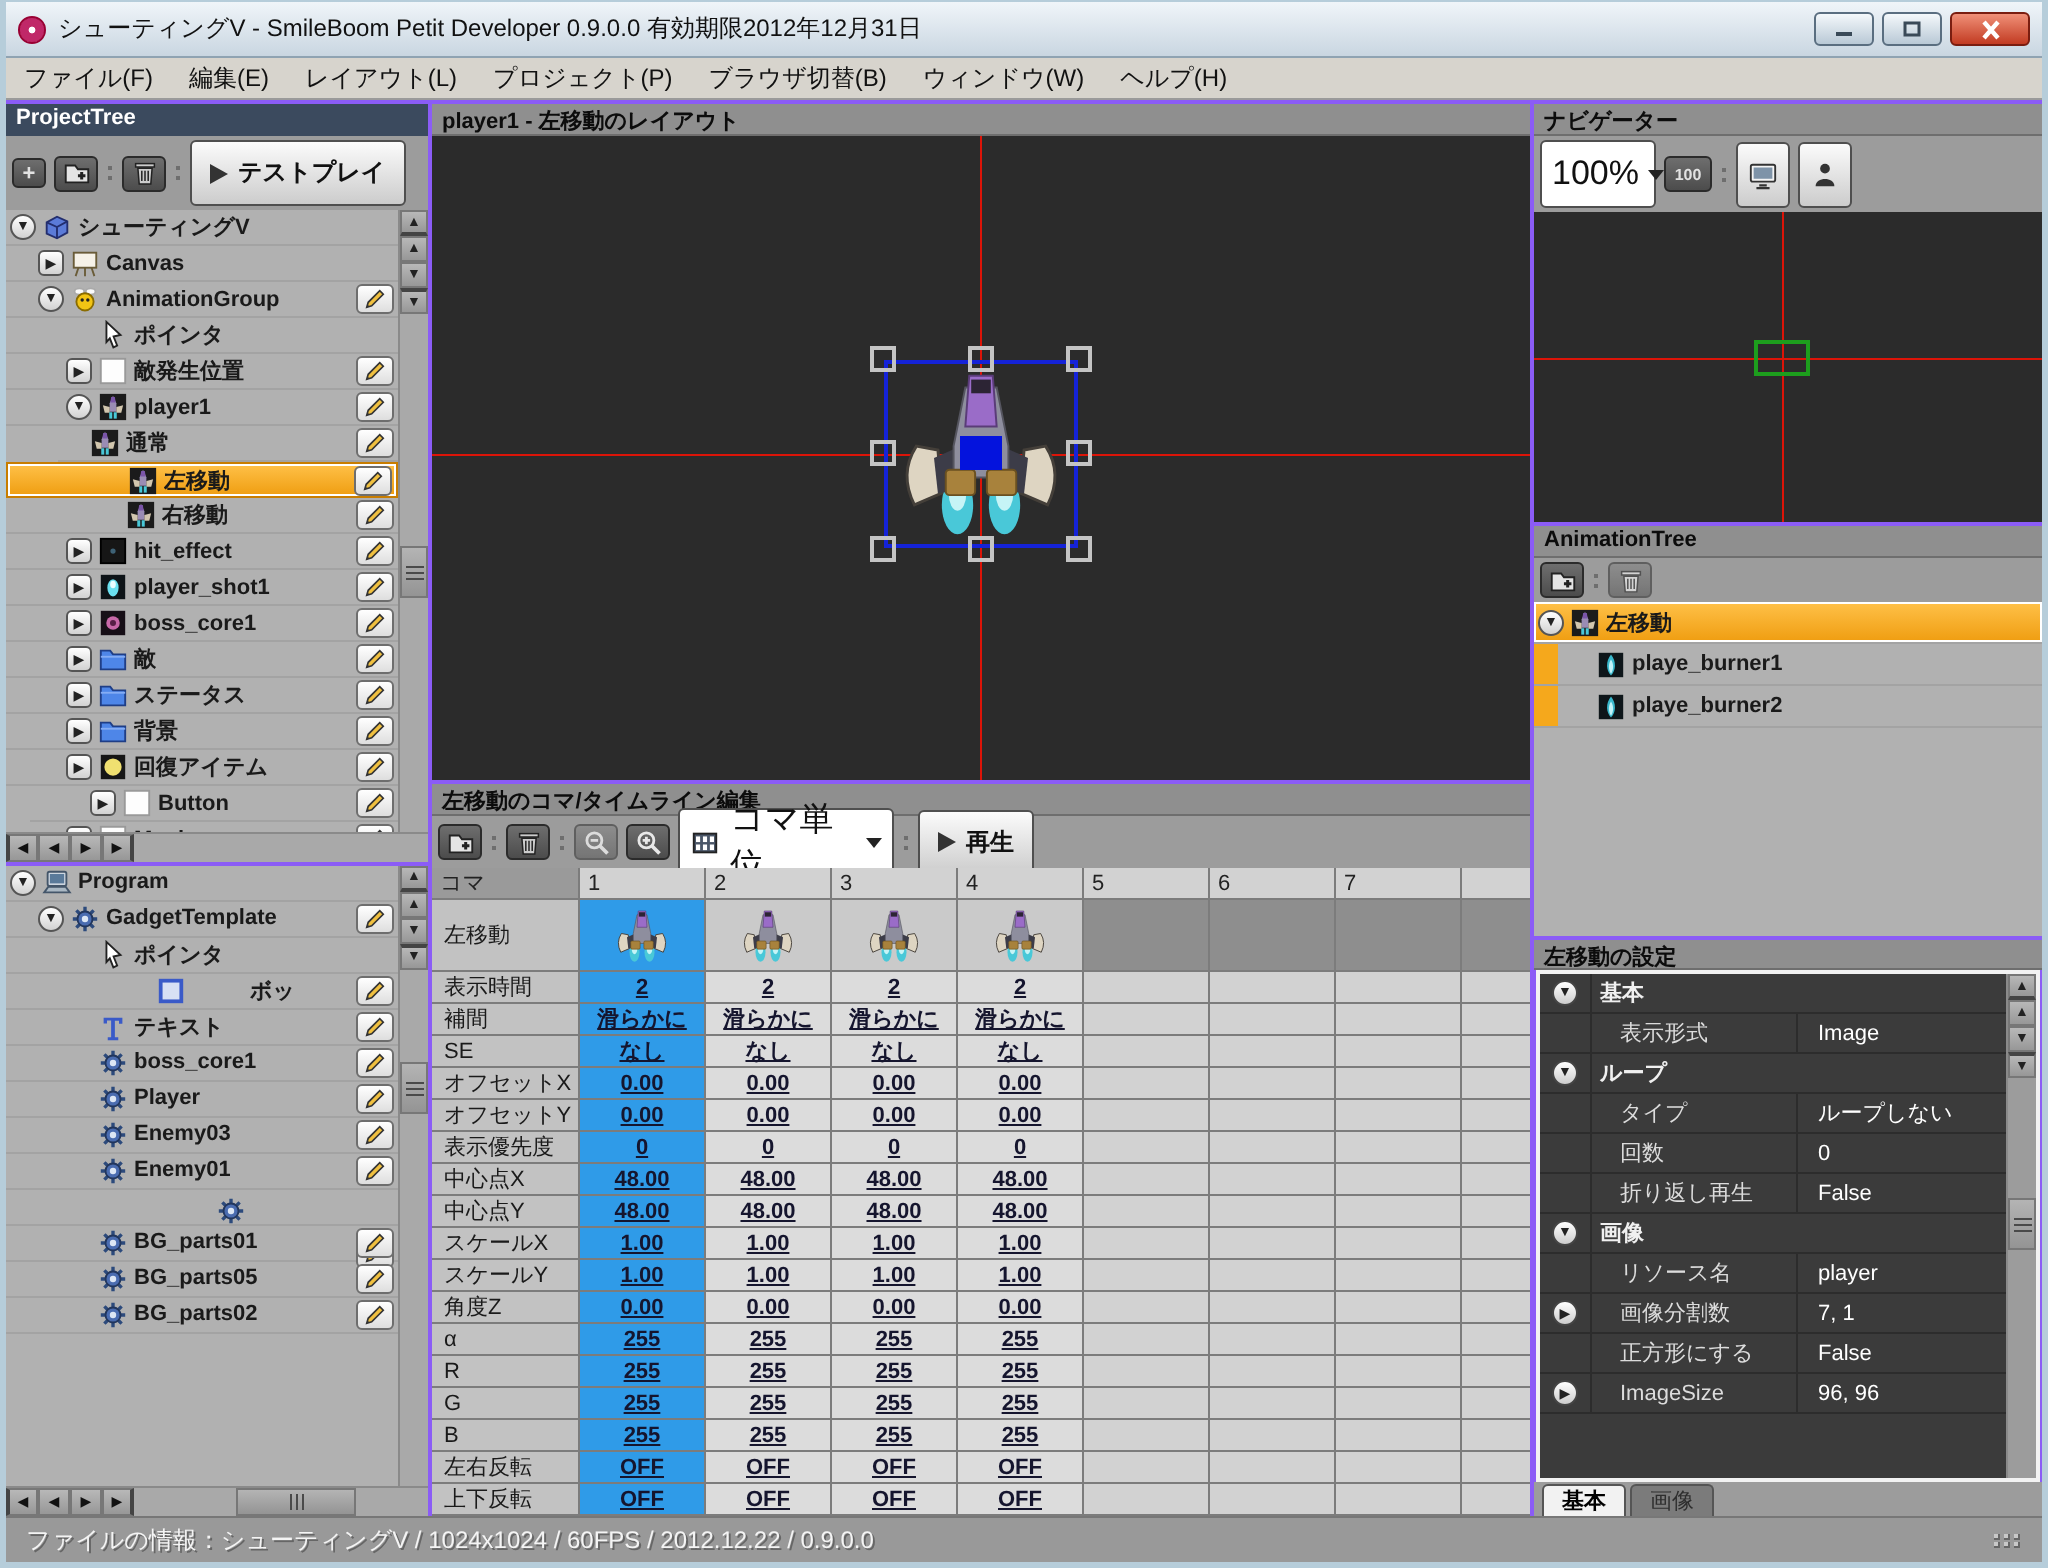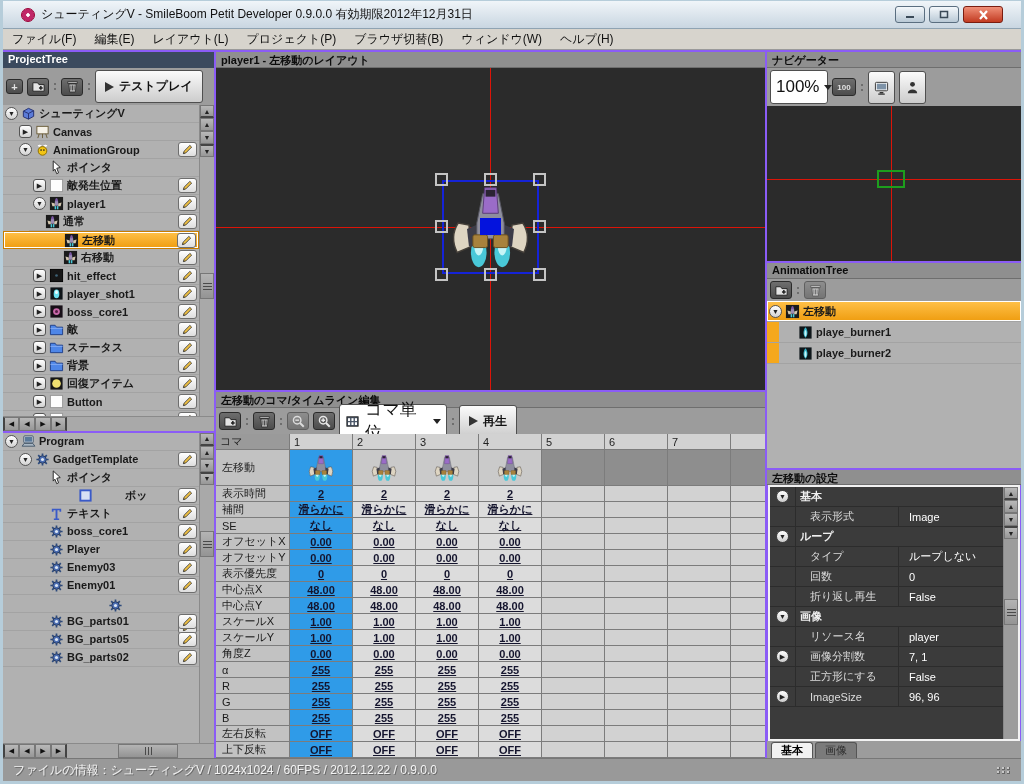--- a/index.html
+++ b/index.html
@@ -1,19 +1,19 @@
 <!DOCTYPE html>
 <html><head>
 <meta charset="utf-8">
 <style>
 *{box-sizing:border-box;margin:0;padding:0}
 html,body{width:1024px;height:784px;overflow:hidden;font-family:"Liberation Sans","DejaVu Sans",sans-serif}
 .window{position:absolute;inset:0;border:3px solid #b6cdda;border-top:1px solid #b6cdda;display:flex;flex-direction:column;background:#9c9c9c}
 
-.titlebar{height:28px;background:linear-gradient(#f0f5f9,#c9d6e1);display:flex;align-items:center;padding:0 18px;gap:6px;font-size:12px;color:#111;border-bottom:1px solid #8fa3b2}
+.titlebar{height:28px;background:linear-gradient(#f0f5f9,#c9d6e1);display:flex;align-items:center;padding:0 6px;gap:6px;font-size:12px;color:#111;border-bottom:1px solid #8fa3b2}
 .app-icon{width:14px;height:14px;border-radius:50%;background:radial-gradient(circle at 50% 50%,#fff 0 18%,#c02868 22% 70%,#f0e8ee 74%);border:1px solid #903;flex:0 0 auto}
 .win-btns{margin-left:auto;display:flex;gap:4px}
 .win-btn{width:30px;height:17px;border:1px solid #5a6e80;border-radius:3px;background:linear-gradient(#f4f8fb,#b9c9d6);display:flex;align-items:center;justify-content:center}
 .win-btn svg{display:block}
 .win-btn.close{width:40px;background:linear-gradient(#f09078,#c23b22);border-color:#7a1d10}
 
 .menubar{height:21px;background:#d7d4cd;display:flex;align-items:center;font-size:12px;color:#111;border-bottom:1px solid #9a9a9a}
 .menu-item{padding:2px 9px}
 
 .main{flex:1;display:flex;gap:2px;background:#8b5cf6;overflow:hidden;padding-top:2px}
@@ -397,21 +397,21 @@
                 <circle cx="8" cy="8" r="4.6" fill="#f0e070"></circle>
               </svg>
               <span class="tree-label">回復アイテム</span>
               <span class="pencil-btn">
                 <svg width="11" height="11" viewBox="0 0 12 12">
                   <path d="M1.5 10.5 L2.3 7.8 L8.6 1.5 L10.5 3.4 L4.2 9.7 Z" fill="#f0c040" stroke="#333" stroke-width=".9"></path>
                   <path d="M1.5 10.5 L3 10.1 L1.9 9 Z" fill="#333"></path>
                 </svg>
               </span>
             </div>
-            <div class="tree-row" style="padding-left: 30px;">
+            <div class="tree-row" style="padding-left: 30px; margin-left: 12px;">
               <span class="toggle sq">▶</span>
               <svg class="icn" viewBox="0 0 16 16">
                 <rect x="1.5" y="1.5" width="13" height="13" fill="#fdfdfd" stroke="#999"></rect>
               </svg>
               <span class="tree-label">Button</span>
               <span class="pencil-btn">
                 <svg width="11" height="11" viewBox="0 0 12 12">
                   <path d="M1.5 10.5 L2.3 7.8 L8.6 1.5 L10.5 3.4 L4.2 9.7 Z" fill="#f0c040" stroke="#333" stroke-width=".9"></path>
                   <path d="M1.5 10.5 L3 10.1 L1.9 9 Z" fill="#333"></path>
                 </svg>

